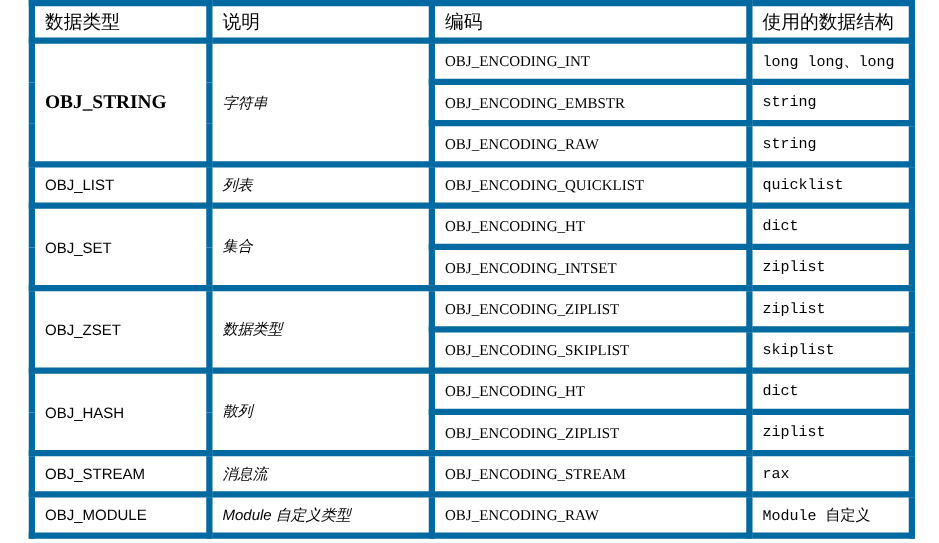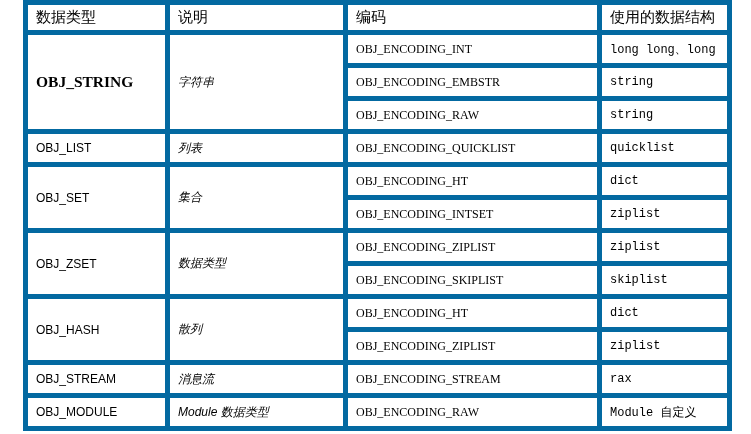--- a/index.html
+++ b/index.html
@@ -141,20 +141,20 @@
 
       <tr>
         <td class="type-cell">OBJ_STREAM</td>
         <td class="desc-cell">消息流</td>
         <td class="enc-cell">OBJ_ENCODING_STREAM</td>
         <td class="ds-cell">rax</td>
       </tr>
 
       <tr>
         <td class="type-cell">OBJ_MODULE</td>
-        <td class="desc-cell">Module 数据类型</td>
+        <td class="desc-cell">Module 自定义类型</td>
         <td class="enc-cell">OBJ_ENCODING_RAW</td>
         <td class="ds-cell">Module 自定义</td>
       </tr>
     </tbody>
   </table>
 
 </div>
 
 </body></html>

